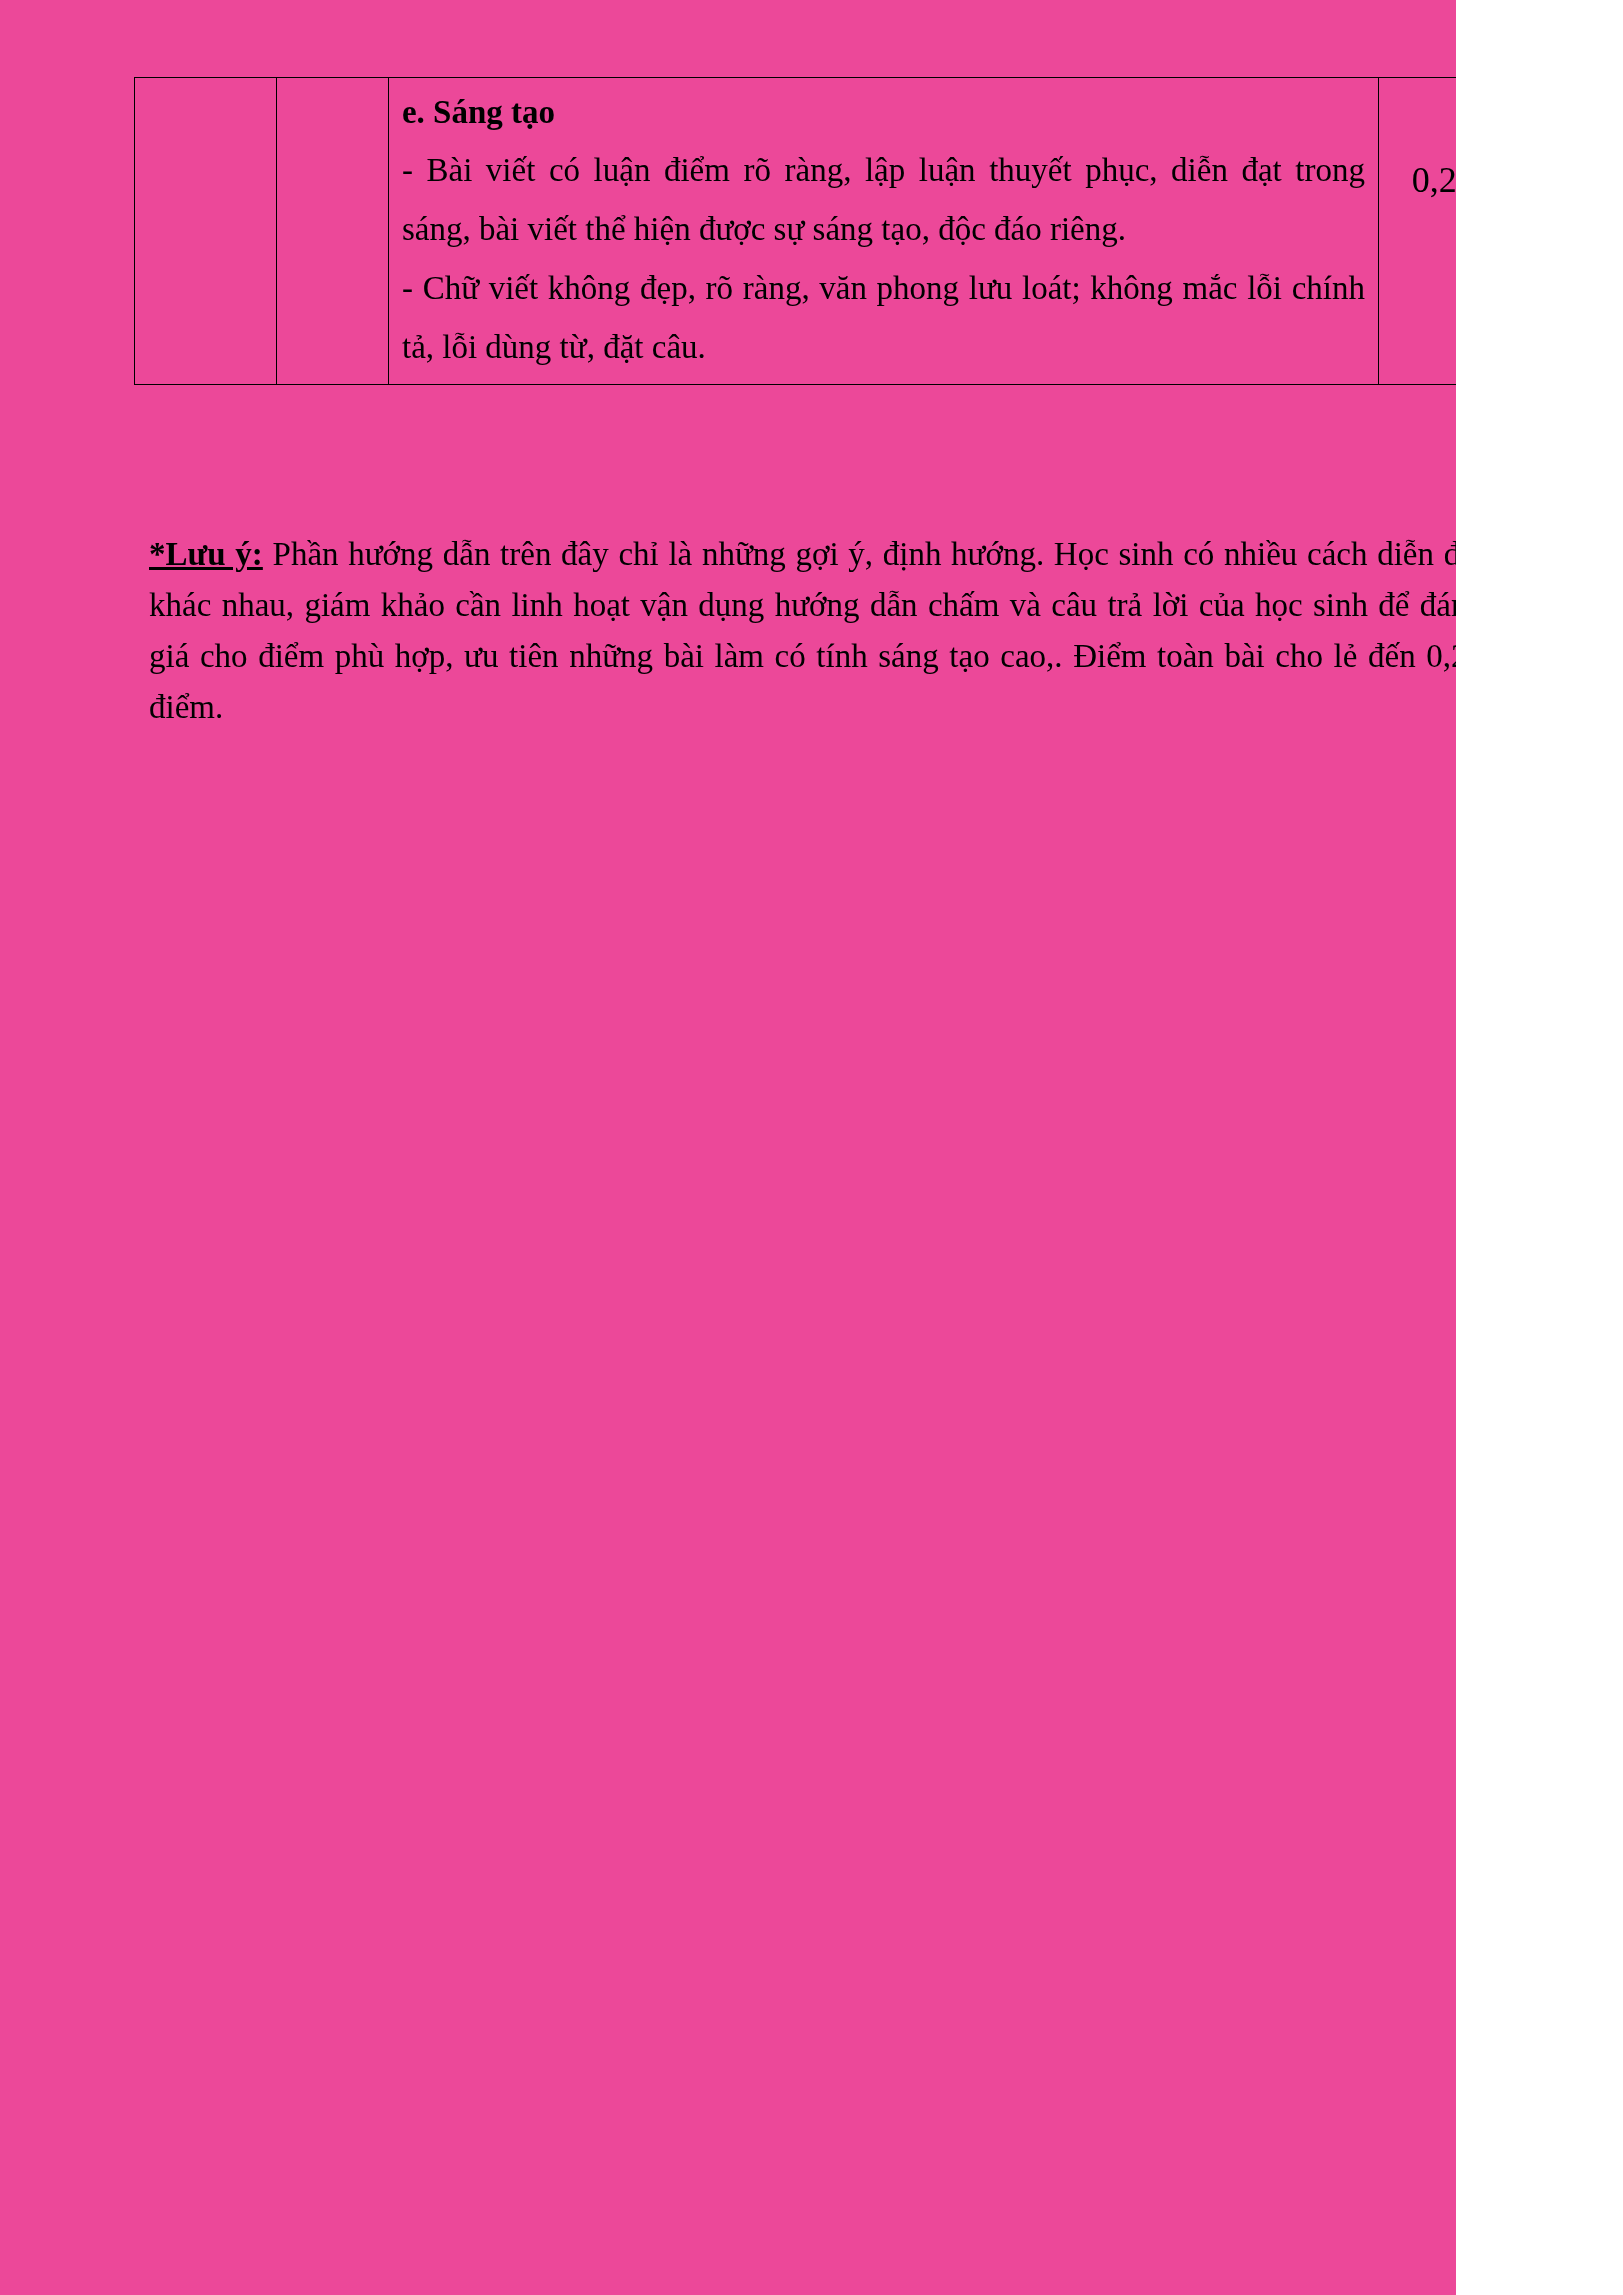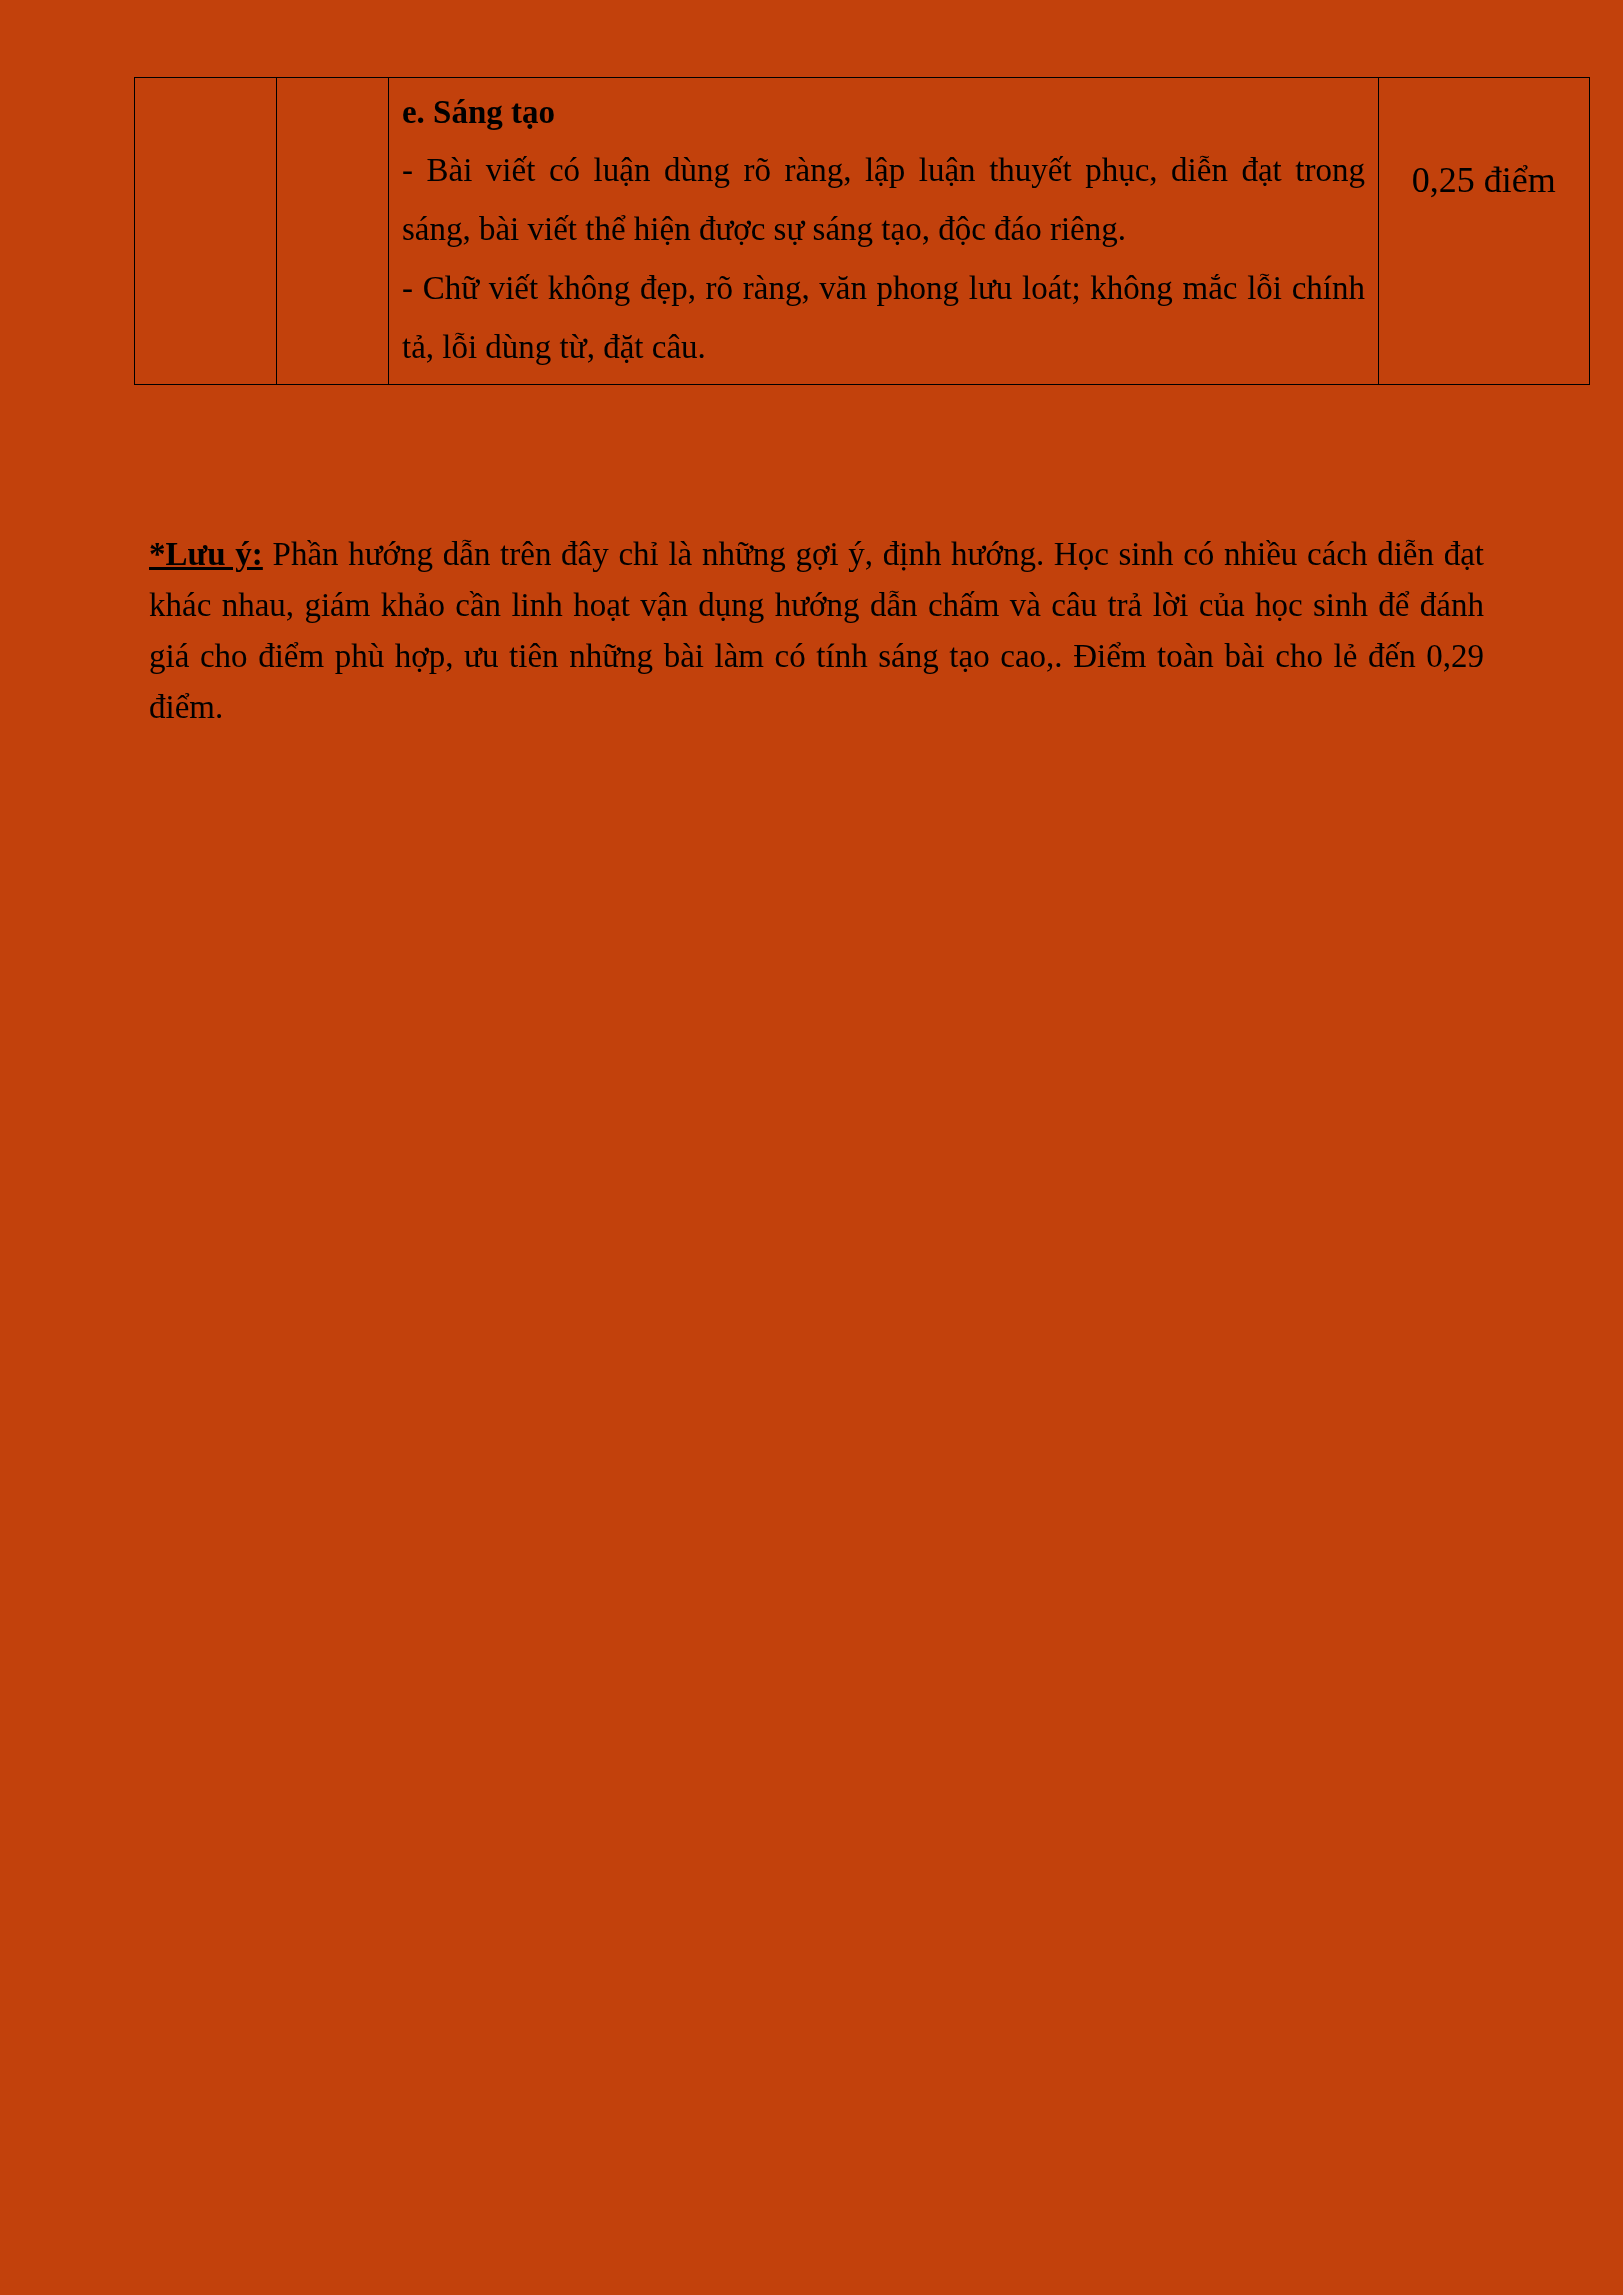--- a/index.html
+++ b/index.html
@@ -2,23 +2,23 @@
 <html style="font-size:12.6px"><head>
 <meta charset="utf-8">
 <style>
   html, body {
     margin: 0;
     padding: 0;
     background: #ffffff;
   }
   .page {
     position: relative;
-    width: 1623px;
+    width: 1456px;
     height: 2295px;
-    background: #c2410c;
+    background: #ec4899;
     font-family: "Liberation Serif", serif;
     color: #000000;
     overflow: hidden;
   }
   table.rubric {
     position: absolute;
     left: 134px;
     top: 77px;
     border-collapse: collapse;
     table-layout: fixed;
@@ -74,21 +74,21 @@
 
 <div class="page">
 
   <table class="rubric">
     <tbody>
       <tr>
         <td class="cell-empty-1"></td>
         <td class="cell-empty-2"></td>
         <td class="cell-criteria">
           <div class="criteria-heading">e. Sáng tạo</div>
-          <div class="criteria-item">- Bài viết có luận dùng rõ ràng, lập luận thuyết phục, diễn đạt trong sáng, bài viết thể hiện được sự sáng tạo, độc đáo riêng.</div>
+          <div class="criteria-item">- Bài viết có luận điểm rõ ràng, lập luận thuyết phục, diễn đạt trong sáng, bài viết thể hiện được sự sáng tạo, độc đáo riêng.</div>
           <div class="criteria-item">- Chữ viết không đẹp, rõ ràng, văn phong lưu loát; không mắc lỗi chính tả, lỗi dùng từ, đặt câu.</div>
         </td>
         <td class="cell-score">
           <span class="score-text">0,25 điểm</span>
         </td>
       </tr>
     </tbody>
   </table>
 
   <p class="note"><span class="note-label">*Lưu ý:</span><span> Phần hướng dẫn trên đây chỉ là những gợi ý, định hướng. Học sinh có nhiều cách diễn đạt khác nhau, giám khảo cần linh hoạt vận dụng hướng dẫn chấm và câu trả lời của học sinh để đánh giá cho điểm phù hợp, ưu tiên những bài làm có tính sáng tạo cao,. Điểm toàn bài cho lẻ đến 0,29 điểm.</span></p>

